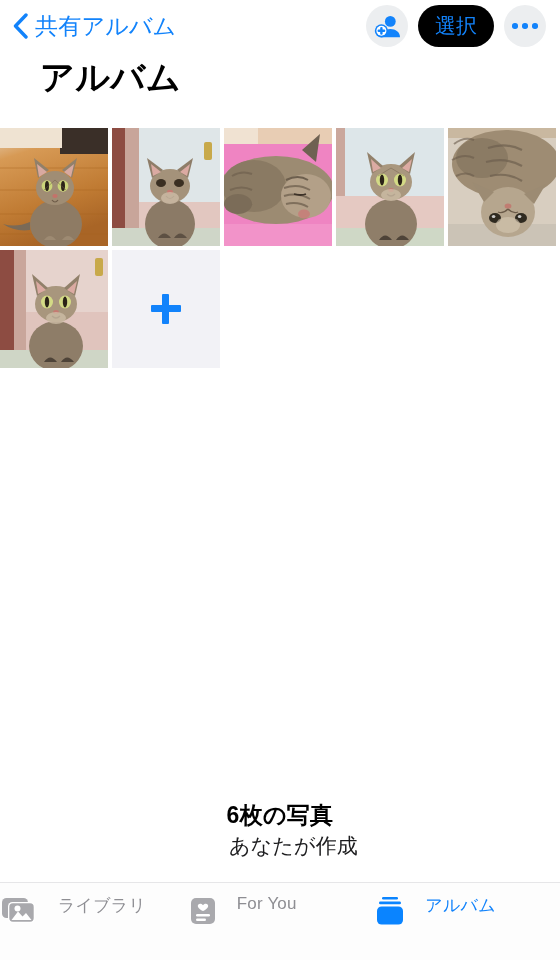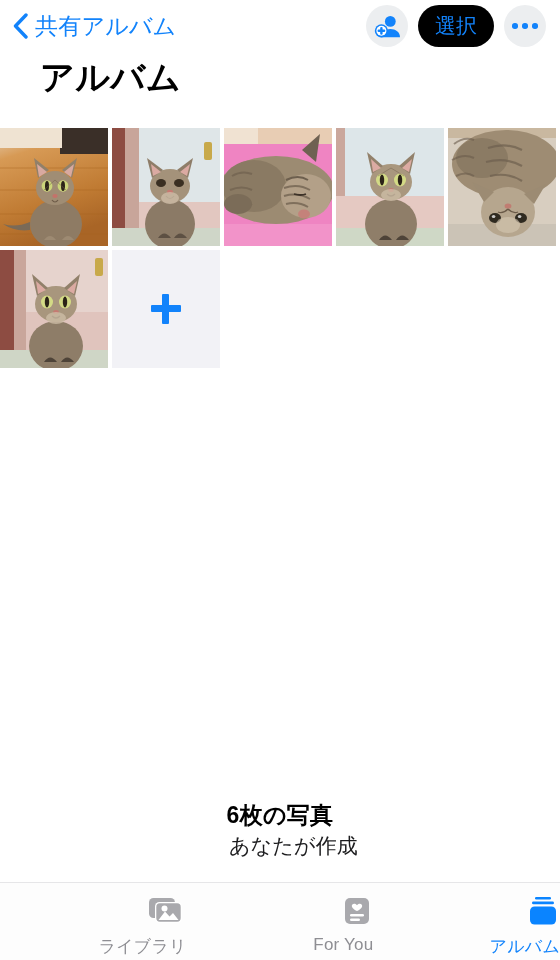--- a/index.html
+++ b/index.html
@@ -85,21 +85,21 @@
 
   
   .tabbar {
     position:absolute; left:0; bottom:0; width:560px; height:78px;
     background:#fdfdfd;
     border-top:1px solid #e6e6e8;
     display:flex; align-items:flex-start;
   }
   .tab {
     flex:1; height:78px; padding-top:11px;
-    display:flex; flex-direction:column; align-items:flex-end; gap:7px;
+    display:flex; flex-direction:row; align-items:flex-start; gap:18px;
     cursor:pointer;
   }
   .tab-icon { height:34px; display:flex; align-items:center; justify-content:center; }
   .tab-label { font-size:17px; color:#8e8e93; letter-spacing:.2px; white-space:nowrap; }
   .tab.active .tab-label { color:#1283fb; }
 </style>
 </head>
 <body>
 
 <div id="app">

